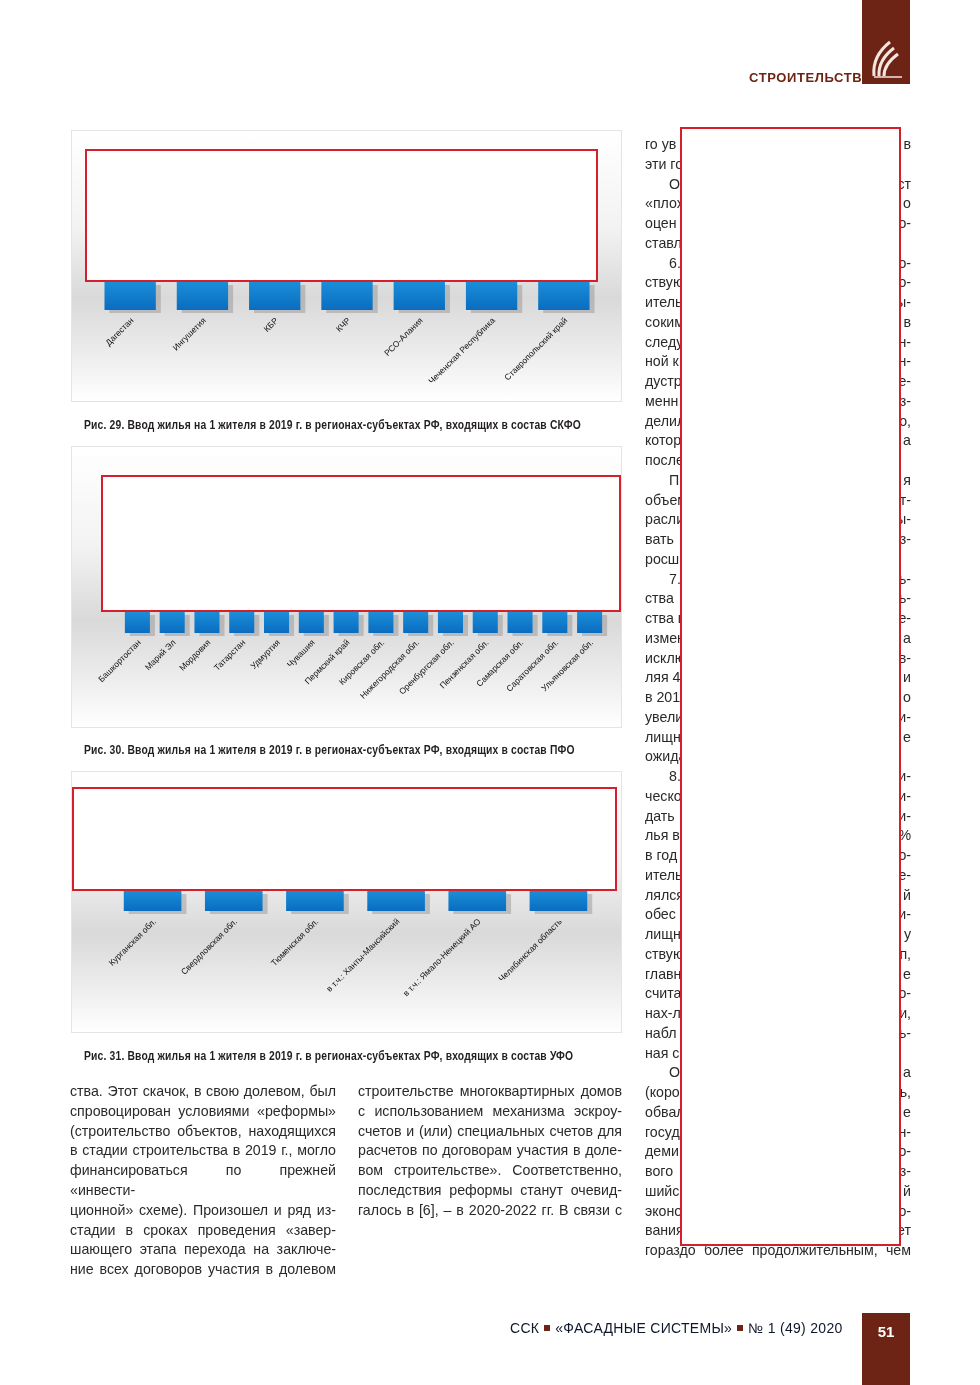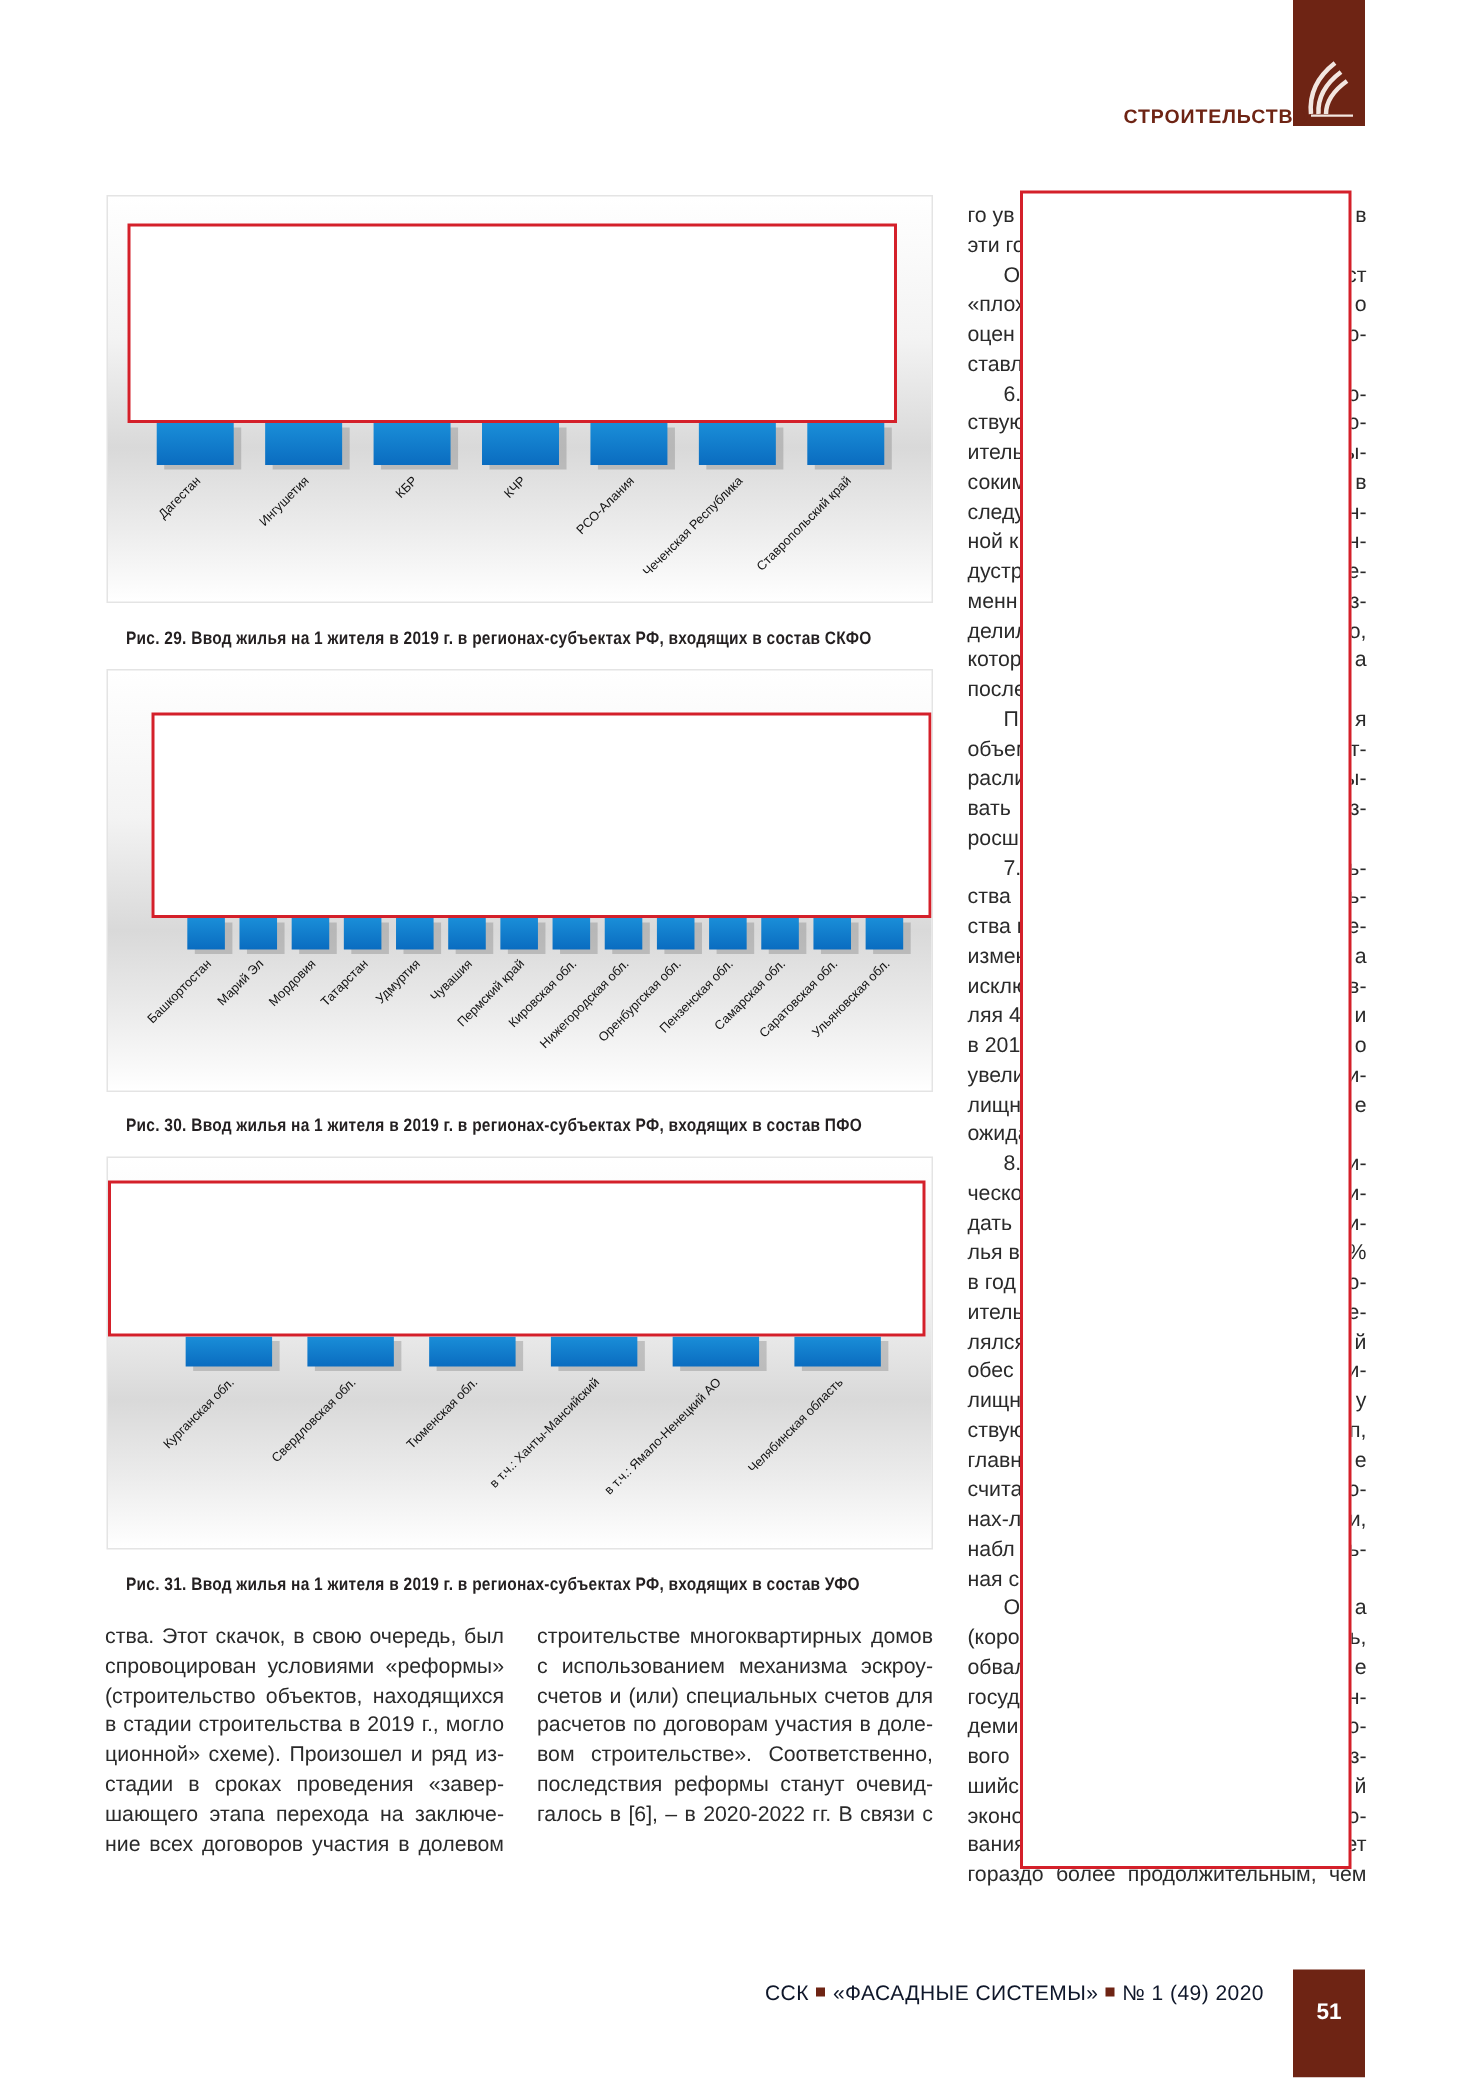--- a/index.html
+++ b/index.html
@@ -26,21 +26,21 @@
   .col-3 .ln .l { position: absolute; left: 0; top: 0; white-space: nowrap; }
   .col-3 .ln .r { position: absolute; right: 0; top: 0; white-space: nowrap; }
   .col-3 .ln.indent .l { left: 24px; }
   .col-3 .ln.full .l { right: 0; text-align: justify; text-align-last: justify; }
 
   .big-redact { position: absolute; left: 680px; top: 127px; width: 221px; height: 1119px; background: #fff; border: 2px solid #d4202a; box-sizing: border-box; }
 
   .footer-text { position: absolute; left: 510px; top: 1320px; font-size: 14px; color: #0f172a; letter-spacing: 0.3px; white-space: nowrap; }
   .footer-text .sq { display: inline-block; width: 6px; height: 6px; background: #6e2414; margin: 0 5px 2px 5px; vertical-align: middle; }
   .page-block { position: absolute; left: 862px; top: 1313px; width: 48px; height: 72px; background: #6e2414; }
-  .page-num { position: absolute; left: 0; width: 48px; top: 20px; text-align: center; color: #fff; font-weight: bold; font-size: 15px; }
+  .page-num { position: absolute; left: 0; width: 48px; top: 10px; text-align: center; color: #fff; font-weight: bold; font-size: 15px; }
 </style>
 </head>
 <body>
 
 <div class="brand-block">
   <svg width="36" height="46" viewBox="0 0 36 46">
     <path d="M6 42 Q 4 22 22 8" stroke="#f3e6e0" stroke-width="3" fill="none"></path>
     <path d="M11 42 Q 10 26 26 14" stroke="#f3e6e0" stroke-width="3" fill="none"></path>
     <path d="M16 42 Q 16 30 30 20" stroke="#f3e6e0" stroke-width="3" fill="none"></path>
     <path d="M6 43 L 34 43" stroke="#f3e6e0" stroke-width="1.5"></path>
@@ -162,24 +162,25 @@
       <text x="409.25" y="150" text-anchor="end" font-size="8.5" font-family="&quot;Liberation Sans&quot;, sans-serif" fill="#111" transform="rotate(-45 409.25 150)">в т.ч.: Ямало-Ненецкий АО</text>
       <rect x="462.6025" y="122" width="57.62833333333333" height="20" fill="rgba(120,120,120,0.35)"></rect>
       <rect x="457.6025" y="119" width="57.62833333333333" height="20" fill="url(#bg2)"></rect>
       <text x="490.4166666666667" y="150" text-anchor="end" font-size="8.5" font-family="&quot;Liberation Sans&quot;, sans-serif" fill="#111" transform="rotate(-45 490.4166666666667 150)">Челябинская область</text>
     </svg>
   <div class="redact" style="left:0px;top:15px;width:545px;height:104px;"></div>
 </div>
 <div class="caption" style="top:1049px;">Рис. 31. Ввод жилья на 1 жителя в 2019 г. в регионах-субъектах РФ, входящих в состав УФО</div>
 
 <div class="col col-1" id="col1">
-    <p class="just">ства. Этот скачок, в свою очередь, был</p>
+    <p class="just">ства. Этот скачок, в свою долевом, был</p>
     <p class="just">спровоцирован условиями «реформы»</p>
     <p class="just">(строительство объектов, находящихся</p>
     <p class="just">в стадии строительства в 2019 г., могло</p>
+    <p class="just">финансироваться по прежней «инвести-</p>
     <p class="just">ционной» схеме). Произошел и ряд из-</p>
     <p class="just">стадии в сроках проведения «завер-</p>
     <p class="just">шающего этапа перехода на заключе-</p>
     <p class="just">ние всех договоров участия в долевом</p>
   </div>
 <div class="col col-2" id="col2">
     <p class="just">строительстве многоквартирных домов</p>
     <p class="just">с использованием механизма эскроу-</p>
     <p class="just">счетов и (или) специальных счетов для</p>
     <p class="just">расчетов по договорам участия в доле-</p>

